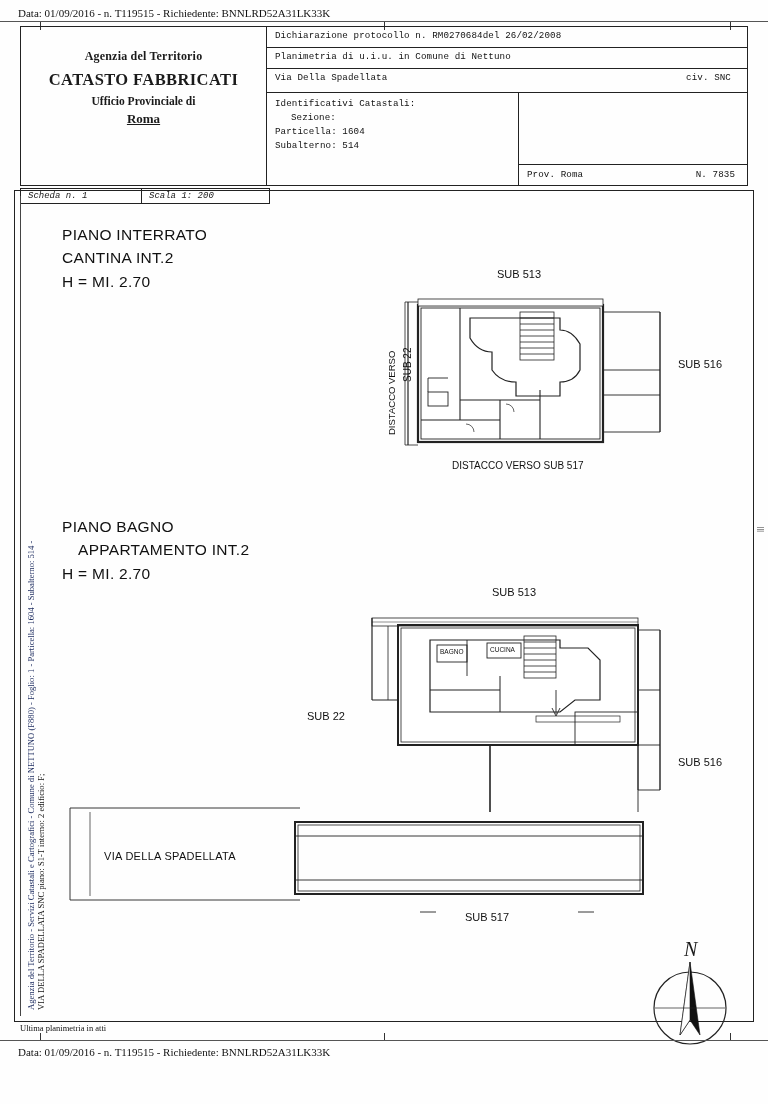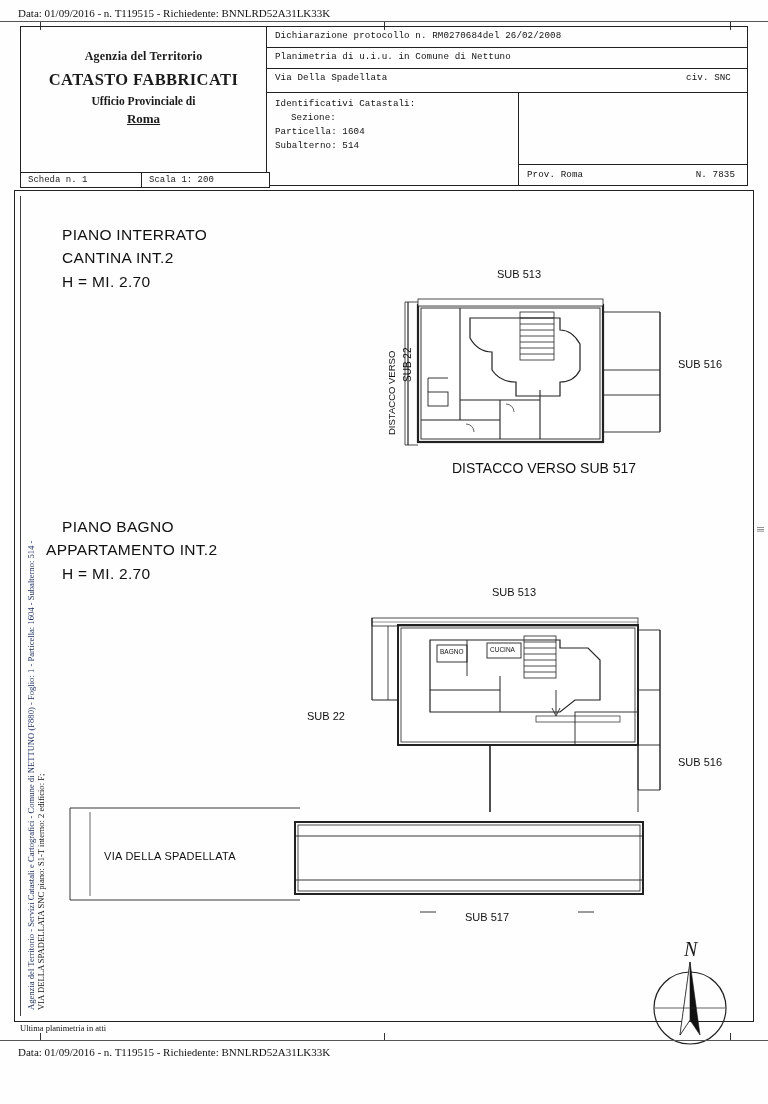--- a/index.html
+++ b/index.html
@@ -126,29 +126,30 @@
   .cell-right {
     position: absolute;
     left: 252px; right: 0; top: 0; bottom: 0;
   }
   .indent { padding-left: 16px; }
 
   
   .scheda {
     position: absolute;
     left: 20px;
-    top: 172px;
+    top: 188px;
     width: 250px;
     height: 16px;
     border: 1.2px solid #222;
     box-sizing: border-box;
     background: #fff;
     font-family: "Liberation Mono", monospace;
     font-size: 9px;
     padding-top: 2px;
+    font-style: italic;
   }
   .scheda span { position: absolute; }
   .scheda .s1 { left: 7px; }
   .scheda .s2 { left: 128px; }
   .scheda .sep {
     position: absolute;
     left: 120px; top: 0; bottom: 0;
     border-left: 1px solid #222;
   }
 
@@ -291,21 +292,21 @@
   </div>
 
   <div class="sidetext" style="left:26px; top:1010px;">Agenzia del Territorio - Servizi Catastali e Cartografici - Comune di NETTUNO (F880) - Foglio: 1 - Particella: 1604 - Subalterno: 514 -</div>
   <div class="sidetext2" style="left:36px; top:1010px;">VIA DELLA SPADELLATA SNC  piano: S1-T interno: 2 edificio: F;</div>
 
   <div class="dtitle" style="left:62px; top:226px;">PIANO INTERRATO</div>
   <div class="dtitle" style="left:62px; top:249px;">CANTINA INT.2</div>
   <div class="dtitle" style="left:62px; top:273px;">H = MI. 2.70</div>
 
   <div class="dtitle" style="left:62px; top:518px;">PIANO BAGNO</div>
-  <div class="dtitle" style="left:46px; top:541px;">APPARTAMENTO INT.2</div>
+  <div class="dtitle" style="left:78px; top:541px;">APPARTAMENTO INT.2</div>
   <div class="dtitle" style="left:62px; top:565px;">H = MI. 2.70</div>
 
   <svg class="plan" width="768" height="1104">
 
     <g stroke="#222" fill="none">
 
       <rect x="418" y="305" width="185" height="137" stroke-width="2.2" fill="#ffffff"></rect>
       <rect x="421" y="308" width="179" height="131" stroke-width="0.9"></rect>
 
       <rect x="418" y="299" width="185" height="7" stroke-width="0.8" fill="#ffffff"></rect>
@@ -420,21 +421,21 @@
       <polygon points="690,962 700,1035 690,1020 680,1035" fill="#111" stroke="#111" stroke-width="0.6"></polygon>
       <polygon points="690,962 690,1020 680,1035" fill="#ffffff" stroke="#111" stroke-width="0.6"></polygon>
       <line x1="655" y1="1008" x2="725" y2="1008" stroke="#222" stroke-width="0.7"></line>
     </g>
   </svg>
 
   <div class="lbl" style="left:497px; top:268px; font-size:11px;">SUB 513</div>
   <div class="lbl" style="left:678px; top:358px; font-size:11px;">SUB 516</div>
   <div class="lbl vert" style="left:386px; top:435px; font-size:9.5px;">DISTACCO VERSO</div>
   <div class="lbl vert" style="left:402px; top:382px; font-size:10px;">SUB 22</div>
-  <div class="lbl" style="left:452px; top:460px; font-size:14px;">DISTACCO VERSO SUB 517</div>
+  <div class="lbl" style="left:452px; top:460px; font-size:10px;">DISTACCO VERSO SUB 517</div>
 
   <div class="lbl" style="left:492px; top:586px; font-size:11px;">SUB 513</div>
   <div class="lbl" style="left:678px; top:756px; font-size:11px;">SUB 516</div>
   <div class="lbl" style="left:307px; top:710px; font-size:11px;">SUB 22</div>
   <div class="lbl" style="left:465px; top:911px; font-size:11px;">SUB 517</div>
   <div class="lbl" style="left:104px; top:850px; font-size:11px; letter-spacing:.3px;">VIA DELLA SPADELLATA</div>
 
   <div class="lbl-b" style="left:440px; top:648px; font-size:6.5px;">BAGNO</div>
   <div class="lbl-b" style="left:490px; top:646px; font-size:6.5px;">CUCINA</div>
 

